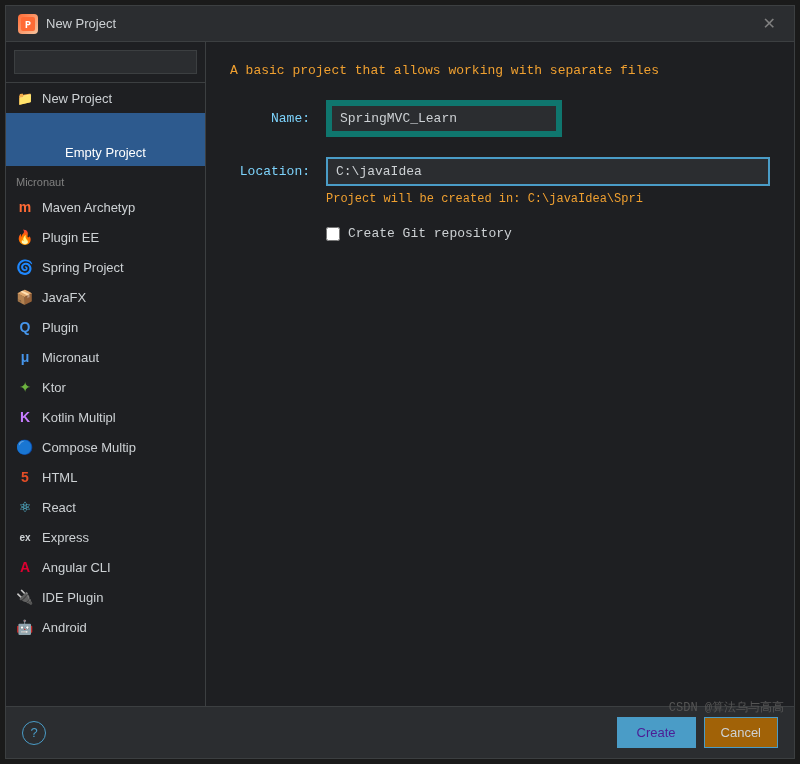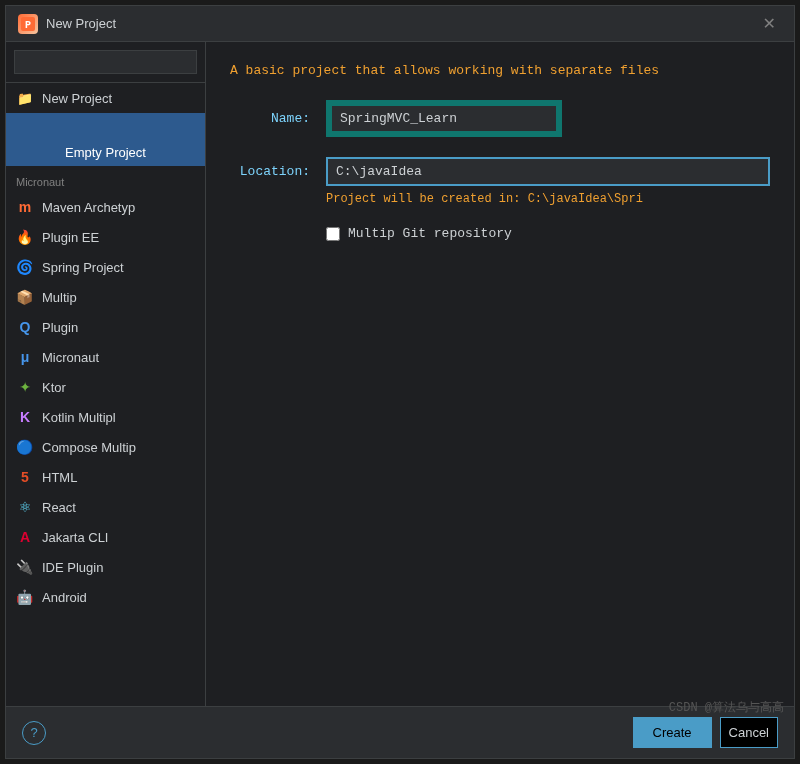--- a/index.html
+++ b/index.html
@@ -204,33 +204,33 @@
       display: flex;
       align-items: center;
       justify-content: center;
     }
     .bottom-buttons {
       display: flex;
       gap: 8px;
     }
     .btn-create {
       background: #4a9cc7;
-      color: #000000;
+      color: #4c1d95;
       border: none;
       padding: 7px 20px;
       font-size: 13px;
       font-family: 'Segoe UI', sans-serif;
       cursor: pointer;
       font-weight: 500;
     }
     .btn-cancel {
-      background: #000000;
+      background: #a16207;
       color: #cdd1d4;
       border: 1px solid #4a9cc7;
-      padding: 7px 8px;
+      padding: 7px 16px;
       font-size: 13px;
       font-family: 'Segoe UI', sans-serif;
       cursor: pointer;
     }
     .watermark {
       position: absolute;
       bottom: 42px;
       right: 10px;
       color: #555;
       font-size: 12px;
@@ -280,21 +280,21 @@
       <div class="sidebar-item">
         <div class="icon-box" style="font-size:14px;">🔥</div>
         <span>Plugin EE</span>
       </div>
       <div class="sidebar-item">
         <div class="icon-box" style="color:#6db33f;font-size:14px;">🌀</div>
         <span>Spring Project</span>
       </div>
       <div class="sidebar-item">
         <div class="icon-box" style="font-size:14px;">📦</div>
-        <span>Multip</span>
+        <span>JavaFX</span>
       </div>
       <div class="sidebar-item">
         <div class="icon-box" style="color:#4695eb;font-size:14px;font-weight:bold;">Q</div>
         <span>Plugin</span>
       </div>
       <div class="sidebar-item">
         <div class="icon-box" style="color:#4695eb;font-size:14px;font-weight:bold;">μ</div>
         <span>Micronaut</span>
       </div>
       <div class="sidebar-item">
@@ -311,22 +311,26 @@
       </div>
       <div class="sidebar-item">
         <div class="icon-box" style="color:#e44d26;font-size:14px;font-weight:bold;">5</div>
         <span>HTML</span>
       </div>
       <div class="sidebar-item">
         <div class="icon-box" style="color:#61dafb;font-size:14px;">⚛</div>
         <span>React</span>
       </div>
       <div class="sidebar-item">
+        <div class="icon-box" style="color:#cdd1d4;font-size:10px;font-weight:bold;">ex</div>
+        <span>Express</span>
+      </div>
+      <div class="sidebar-item">
         <div class="icon-box" style="color:#dd0031;font-size:14px;font-weight:bold;">A</div>
-        <span>Jakarta CLI</span>
+        <span>Angular CLI</span>
       </div>
       <div class="sidebar-item">
         <div class="icon-box" style="font-size:14px;">🔌</div>
         <span>IDE Plugin</span>
       </div>
       <div class="sidebar-item">
         <div class="icon-box" style="font-size:14px;">🤖</div>
         <span>Android</span>
       </div>
     </div>
@@ -342,21 +346,21 @@
       <div style="display:flex; flex-direction:column; gap:6px;">
         <div class="form-row">
           <span class="form-label">Location:</span>
           <input class="form-input location-input" type="text" value="C:\javaIdea" style="">
         </div>
         <div class="hint-text">Project will be created in: C:\javaIdea\Spri</div>
       </div>
 
       <div class="checkbox-row">
         <input type="checkbox" class="checkbox-input" id="git-checkbox" style="">
-        <label class="checkbox-label" for="git-checkbox">Multip Git repository</label>
+        <label class="checkbox-label" for="git-checkbox">Create Git repository</label>
       </div>
     </div>
   </div>
 
   <div class="bottom-bar">
     <button class="help-btn">?</button>
     <div class="bottom-buttons">
       <button class="btn-create">Create</button>
       <button class="btn-cancel">Cancel</button>
     </div>

